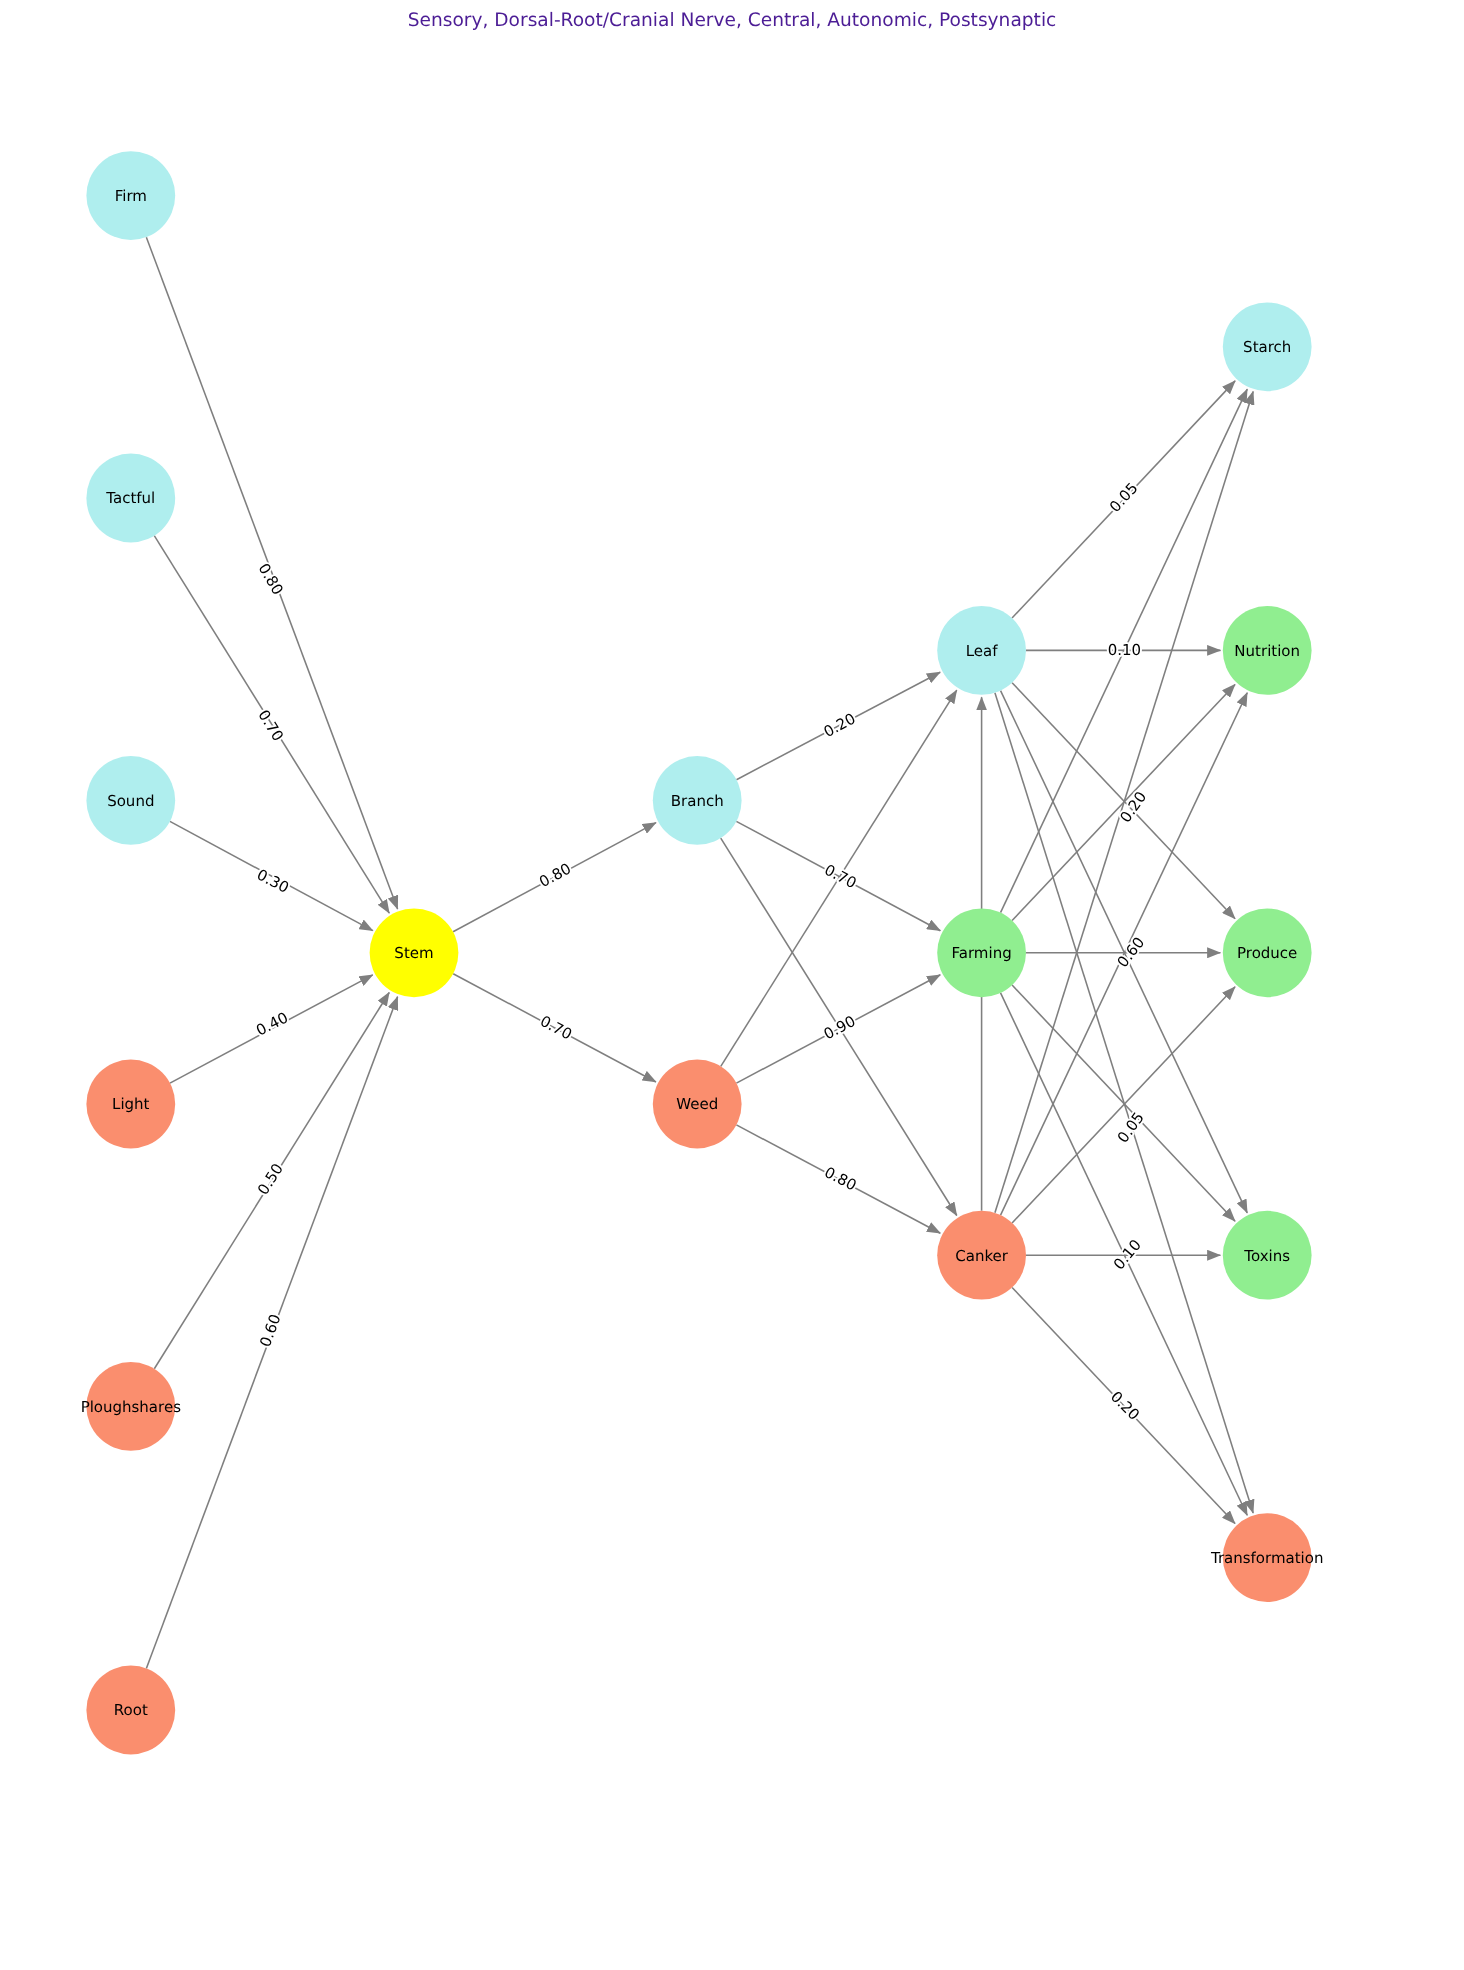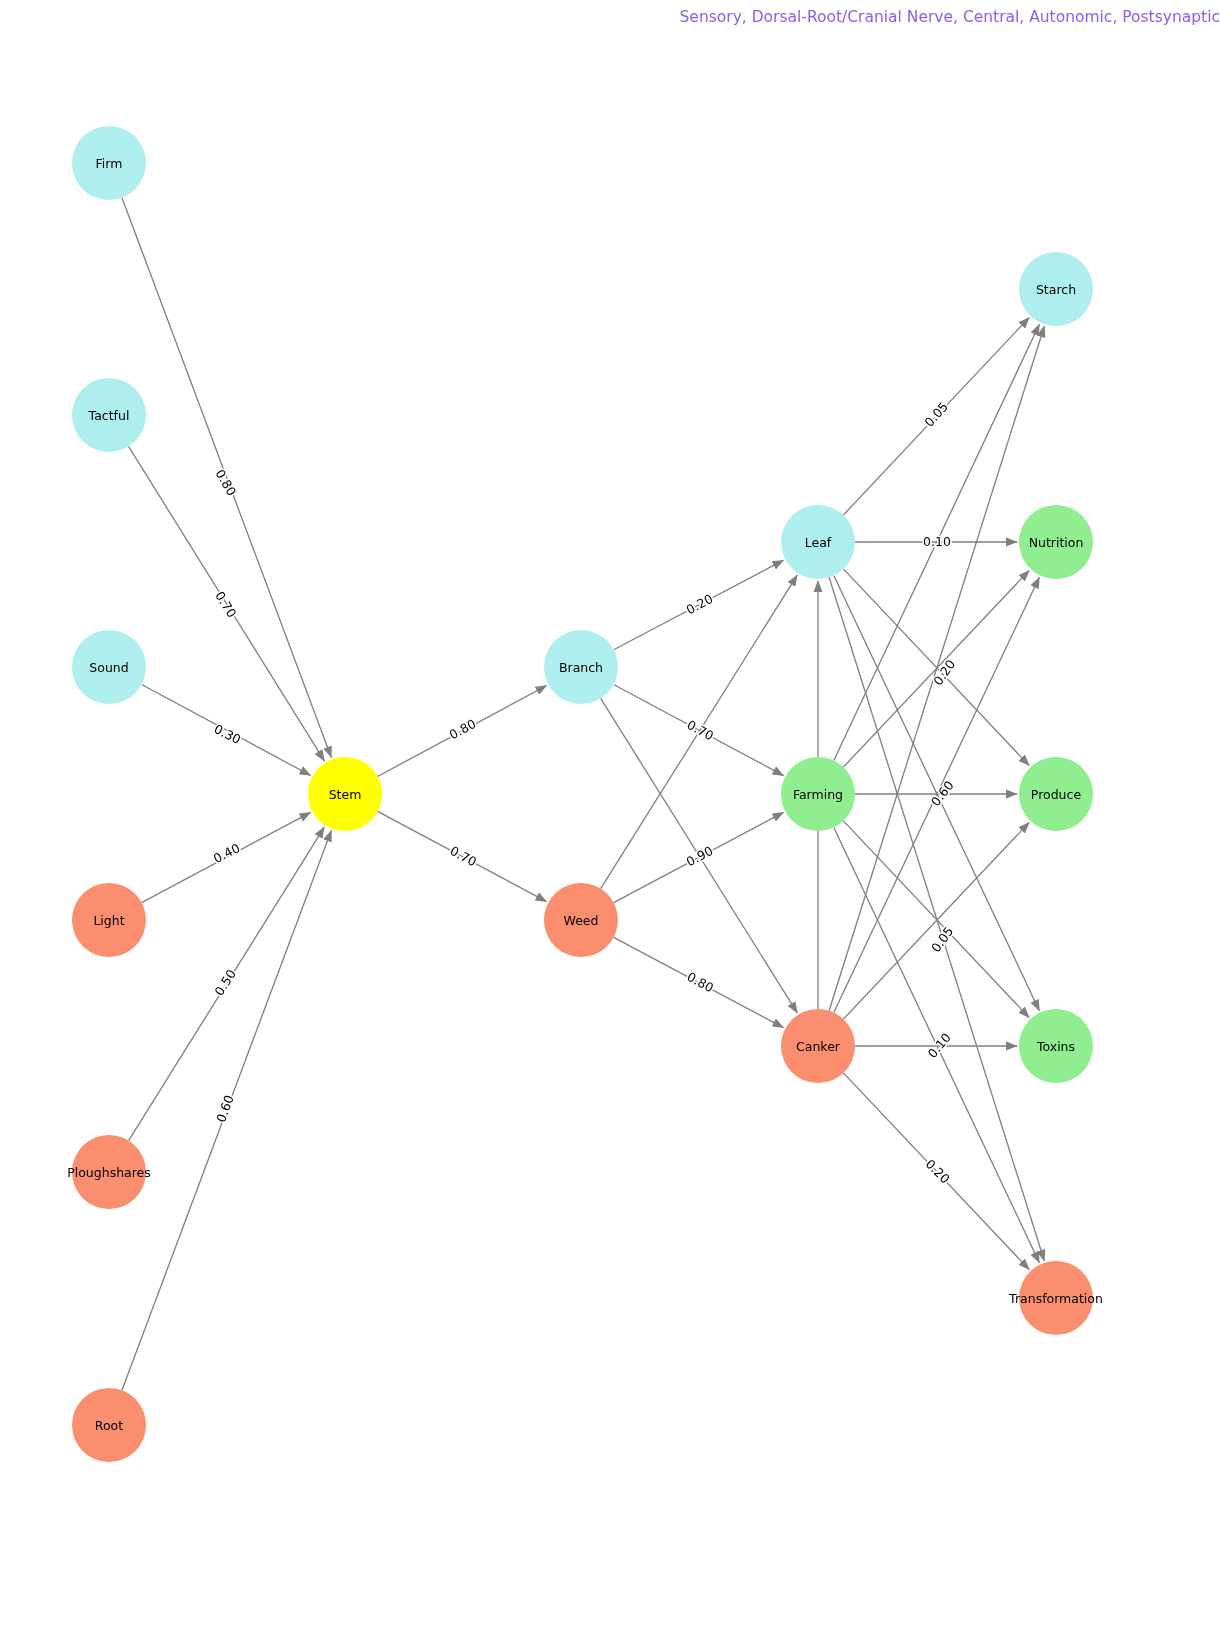--- a/index.html
+++ b/index.html
@@ -18,23 +18,23 @@
     position: absolute;
     left: 0; top: 0;
     width: 1220px;
     height: 1642px;
   }
   .fig-title {
     position: absolute;
     top: 8px;
     left: 0;
     width: 1220px;
-    text-align: right;
+    text-align: center;
     font-size: 15.5px;
-    color: #8b5cf6;
+    color: #4c1d95;
     font-family: "DejaVu Sans", sans-serif;
     white-space: nowrap;
   }
   svg#graph-svg {
     position: absolute;
     left: 0; top: 0;
     width: 1220px;
     height: 1642px;
   }
   .edge-line {

